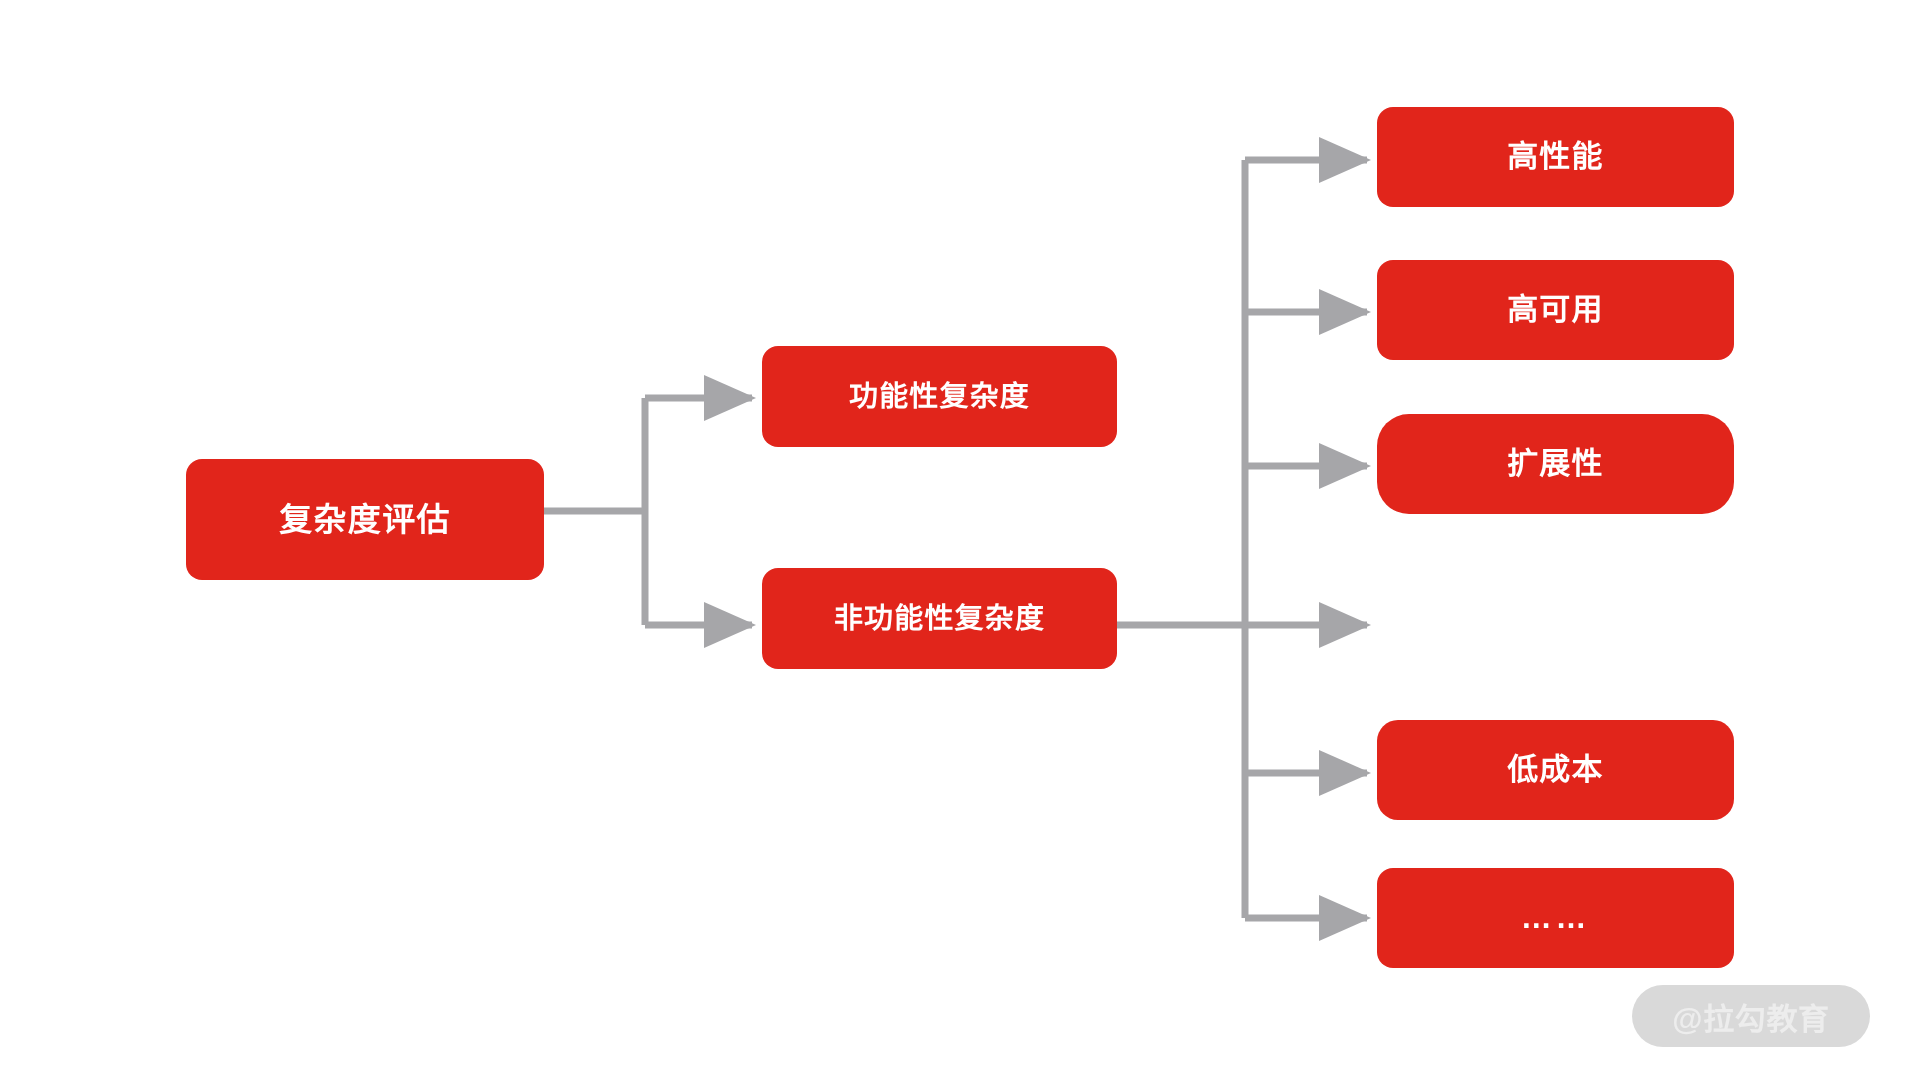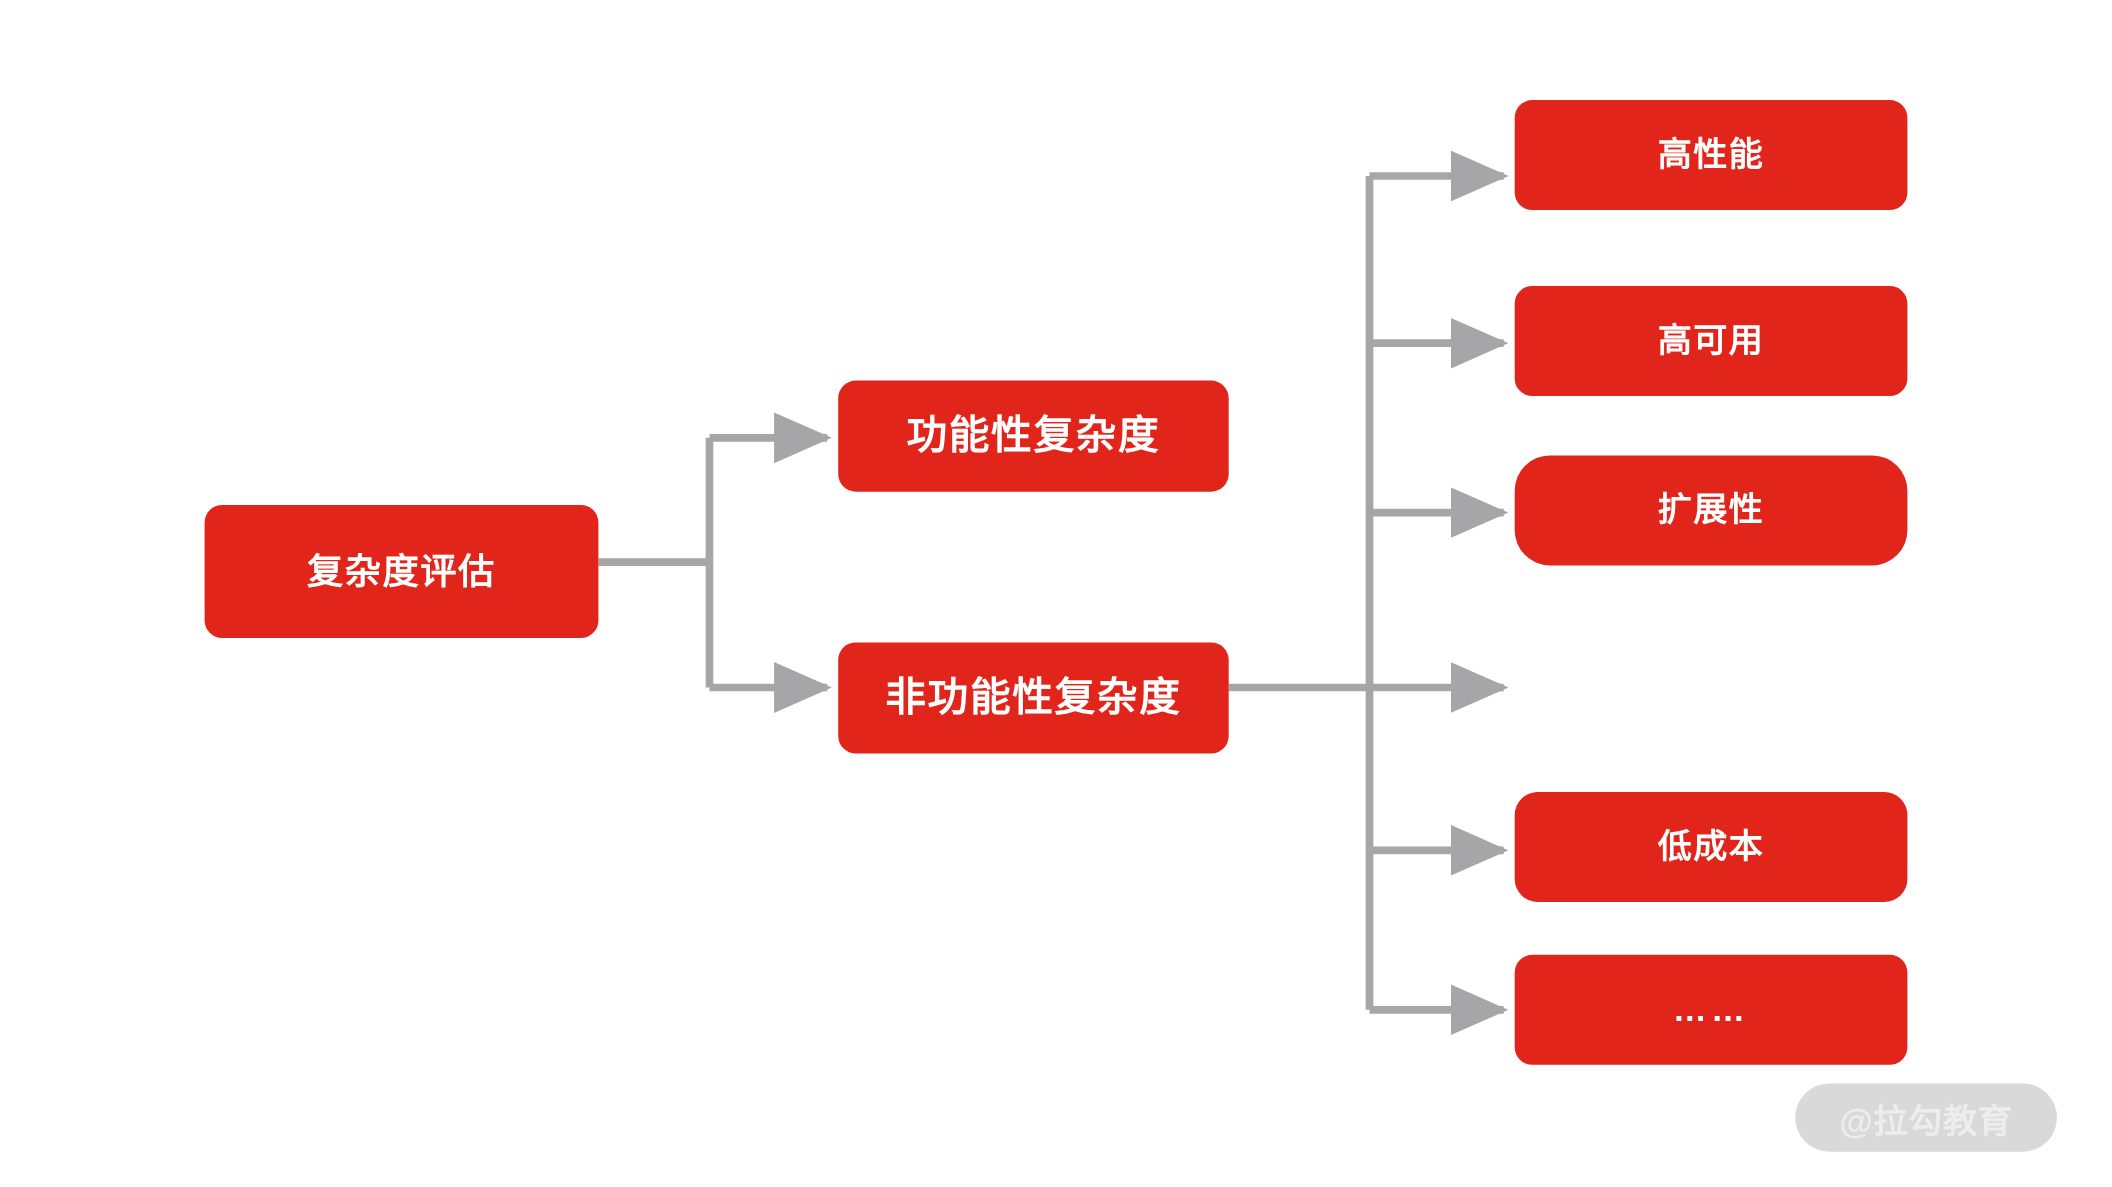--- a/index.html
+++ b/index.html
@@ -47,34 +47,34 @@
     top: 459px;
     width: 358px;
     height: 121px;
     font-size: 33px;
     border-radius: 16px;
   }
   .node-branch {
     left: 762px;
     width: 355px;
     height: 101px;
-    font-size: 37px;
+    font-size: 29px;
     border-radius: 16px;
   }
   .node-branch-1 { top: 346px; }
-  .node-branch-2 { top: 584px; }
+  .node-branch-2 { top: 568px; }
 
   .node-leaf {
     left: 1377px;
     width: 357px;
     height: 100px;
     font-size: 31px;
     border-radius: 16px;
   }
-  .leaf-0 { top: 91px; }
+  .leaf-0 { top: 107px; }
   .leaf-1 { top: 260px; }
   .leaf-2 { top: 414px; border-radius: 32px; }
   .leaf-3 { top: 567px; }
   .leaf-4 { top: 720px; border-radius: 21px; }
   .leaf-5 { top: 868px; }
 
   .node-ellipsis {
     font-size: 31px;
     letter-spacing: 0.12em;
   }

